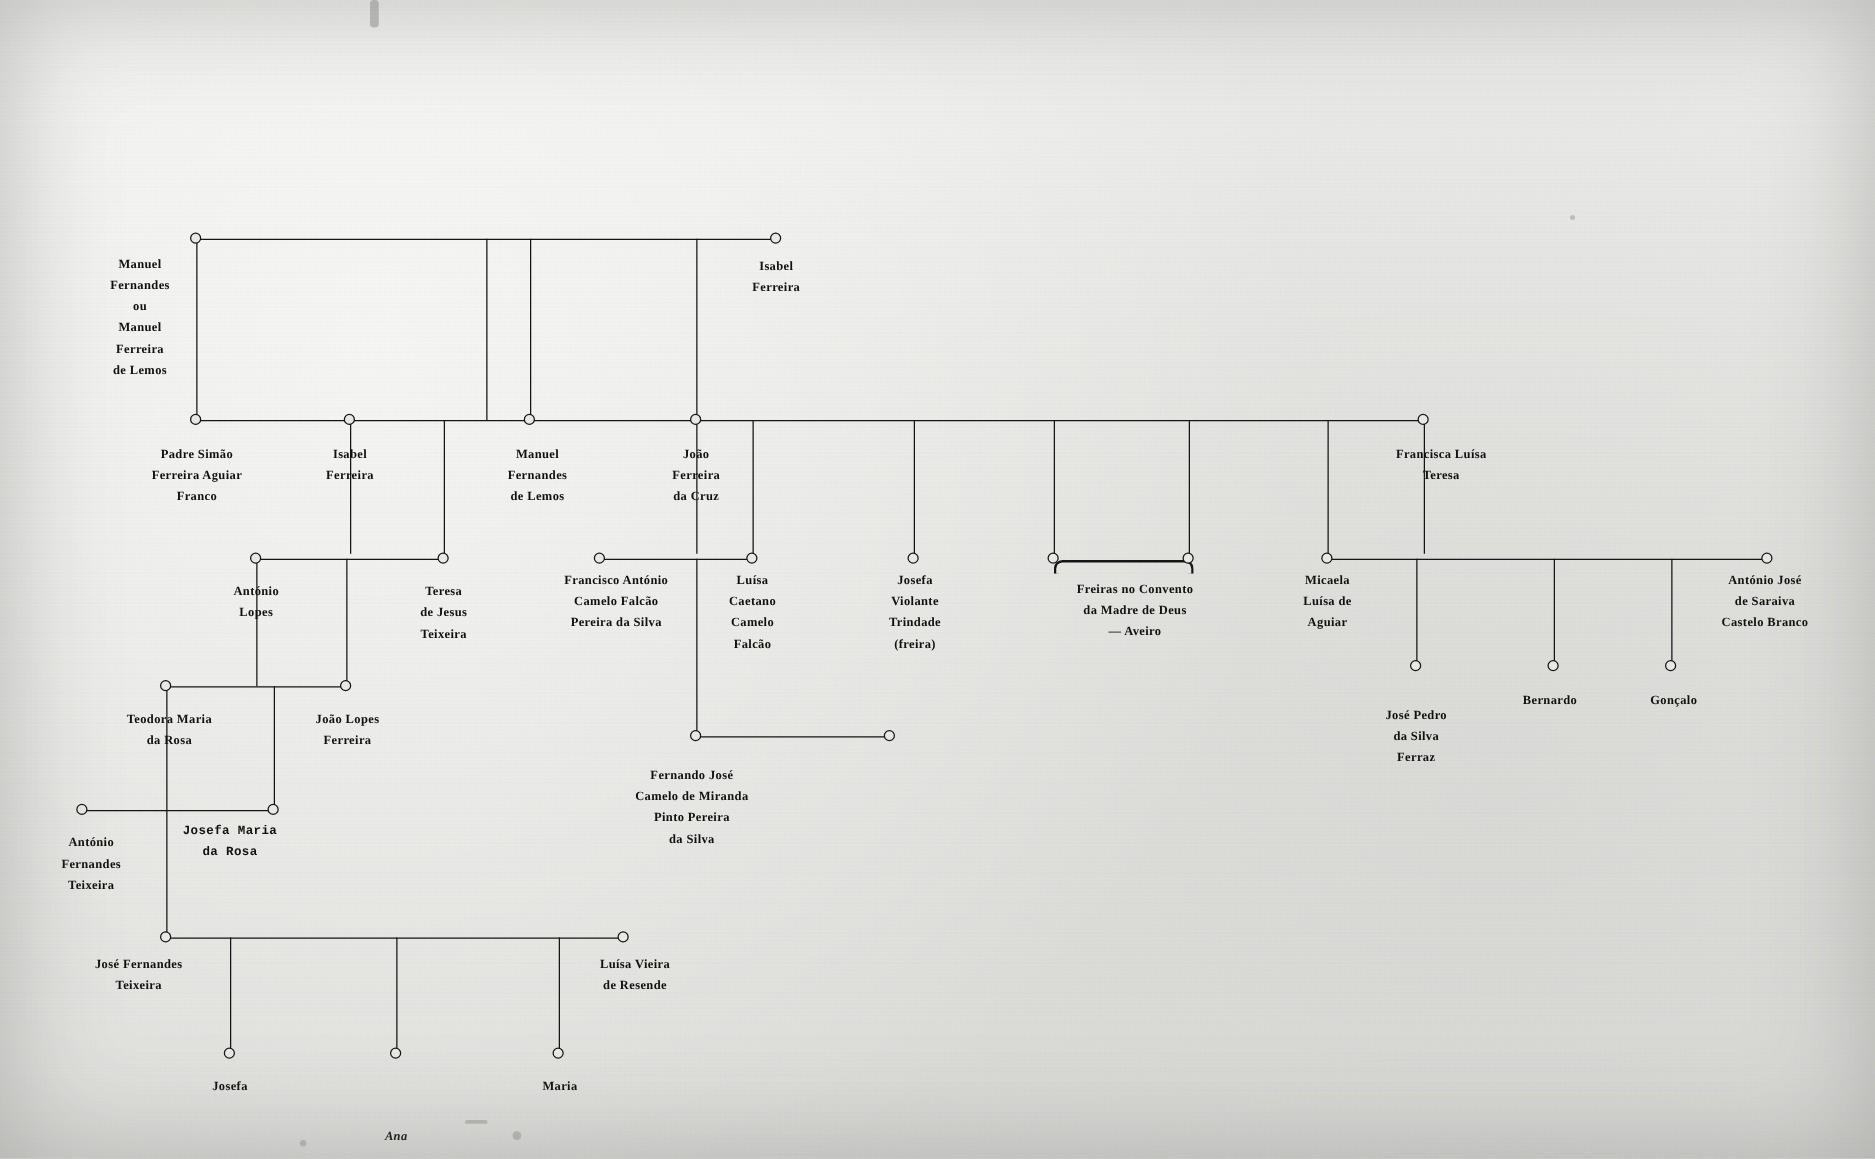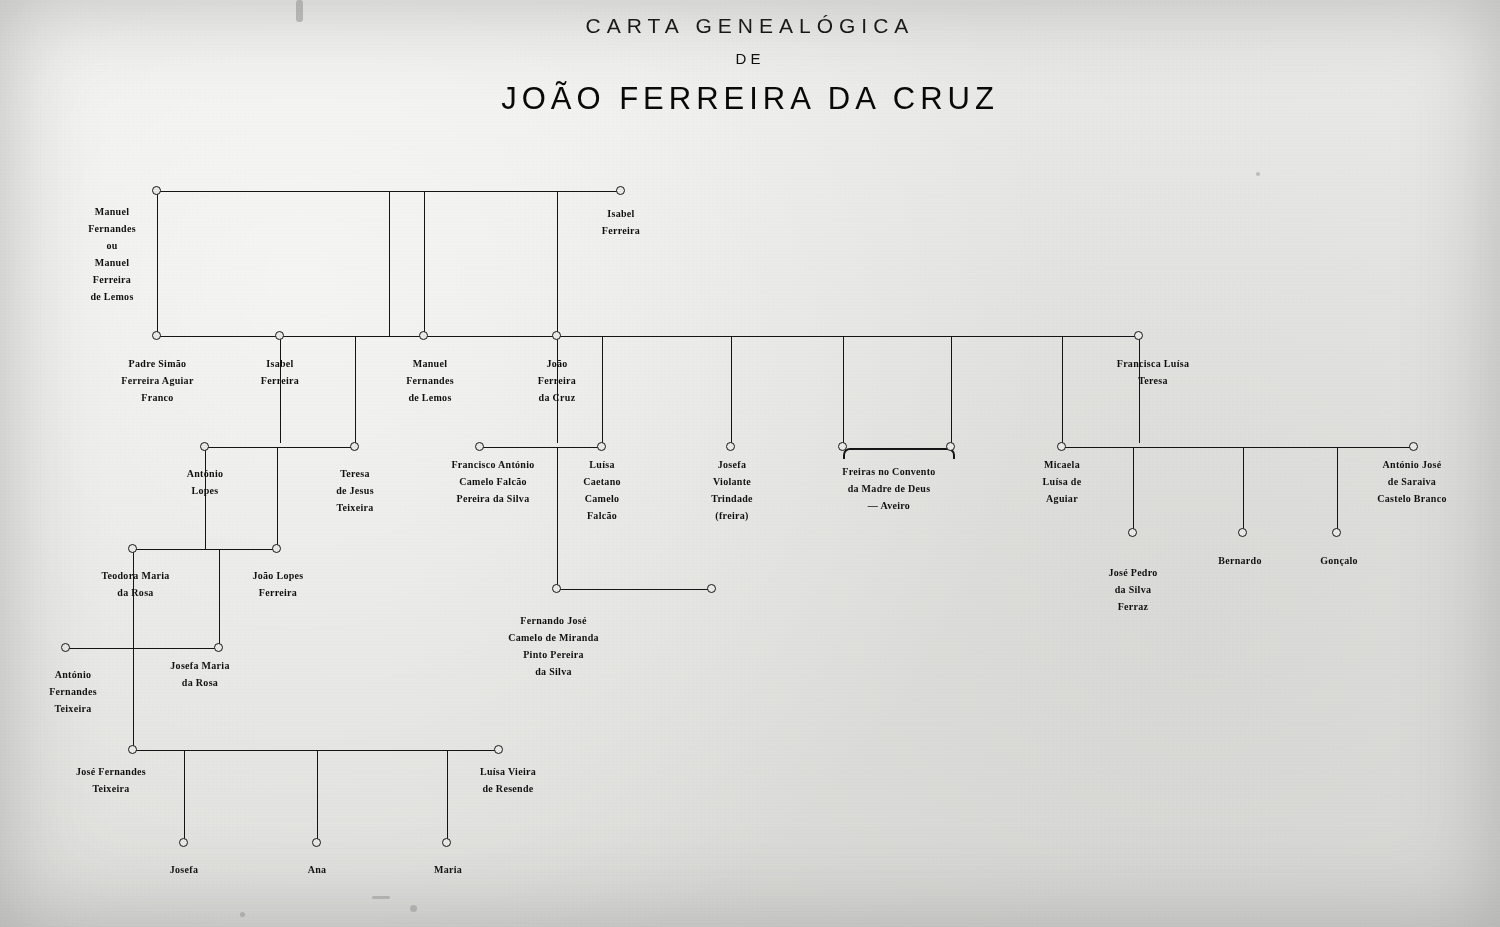--- a/index.html
+++ b/index.html
@@ -111,25 +111,20 @@
     background: #9a9a98;
     border-radius: 50%;
     opacity: .55;
   }
 </style>
 </head>
 <body>
 
 <div id="page">
 
-  <div class="title-block">
-    <div class="title-line1">CARTA GENEALÓGICA</div>
-    <div class="title-line2">DE</div>
-    <div class="title-line3">JOÃO FERREIRA DA CRUZ</div>
-  </div>
 
   <div class="h-line" style="left:157px; top:191px; width:464px;"></div>
 
   <div class="v-line" style="left:157px; top:191px; height:145px;"></div>
   <div class="v-line" style="left:389px; top:191px; height:145px;"></div>
   <div class="v-line" style="left:424px; top:191px; height:145px;"></div>
   <div class="v-line" style="left:557px; top:191px; height:145px;"></div>
 
   <div class="h-line" style="left:157px; top:336px; width:982px;"></div>
 
@@ -244,21 +239,21 @@
 Caetano
 Camelo
 Falcão</div>
   <div class="lbl" style="left:398px; top:456px; width:190px;">Francisco António
 Camelo Falcão
 Pereira da Silva</div>
   <div class="lbl" style="left:682px; top:456px; width:100px;">Josefa
 Violante
 Trindade
 (freira)</div>
-  <div class="lbl" style="left:799px; top:463px; width:180px;">Freiras no Convento
+  <div class="lbl" style="left:818px; top:463px; width:180px;">Freiras no Convento
 da Madre de Deus
 — Aveiro</div>
   <div class="lbl" style="left:1010px; top:456px; width:104px;">Micaela
 Luísa de
 Aguiar</div>
   <div class="lbl" style="left:1342px; top:456px; width:140px;">António José
 de Saraiva
 Castelo Branco</div>
 
   <div class="lbl" style="left:68px; top:567px; width:135px;">Teodora Maria
@@ -273,30 +268,30 @@
 
   <div class="lbl" style="left:1072px; top:552px; width:122px;margin-top:12px;">José Pedro
 da Silva
 Ferraz</div>
   <div class="lbl" style="left:1186px; top:552px; width:108px;text-align:center;">Bernardo</div>
   <div class="lbl" style="left:1287px; top:552px; width:104px;">Gonçalo</div>
 
   <div class="lbl" style="left:18px; top:666px; width:110px;">António
 Fernandes
 Teixeira</div>
-  <div class="lbl" style="left:140px; top:657px; width:120px;">Josefa Maria
+  <div class="lbl" style="left:124px; top:657px; width:120px;font-family:Liberation Mono, monospace;">Josefa Maria
 da Rosa</div>
 
   <div class="lbl" style="left:31px; top:763px; width:160px;">José Fernandes
 Teixeira</div>
   <div class="lbl" style="left:443px; top:763px; width:130px;">Luísa Vieira
 de Resende</div>
 
   <div class="lbl" style="left:134px; top:861px; width:100px;">Josefa</div>
-  <div class="lbl" style="left:267px; top:861px; width:100px;">Ana</div>
+  <div class="lbl" style="left:267px; top:901px; width:100px;font-style:italic;">Ana</div>
   <div class="lbl" style="left:398px; top:861px; width:100px;">Maria</div>
 
   <div class="speck" style="left:296px; top:0px; width:7px; height:22px; border-radius:3px; background:#8d8d8b; opacity:.5;"></div>
   <div class="speck" style="left:1256px; top:172px; width:4px; height:4px;"></div>
   <div class="speck" style="left:410px; top:905px; width:7px; height:7px;"></div>
   <div class="speck" style="left:240px; top:912px; width:5px; height:5px;"></div>
   <div class="speck" style="left:372px; top:896px; width:18px; height:3px; border-radius:2px;"></div>
 
   <div id="grain"></div>
   <div id="vignette"></div>

